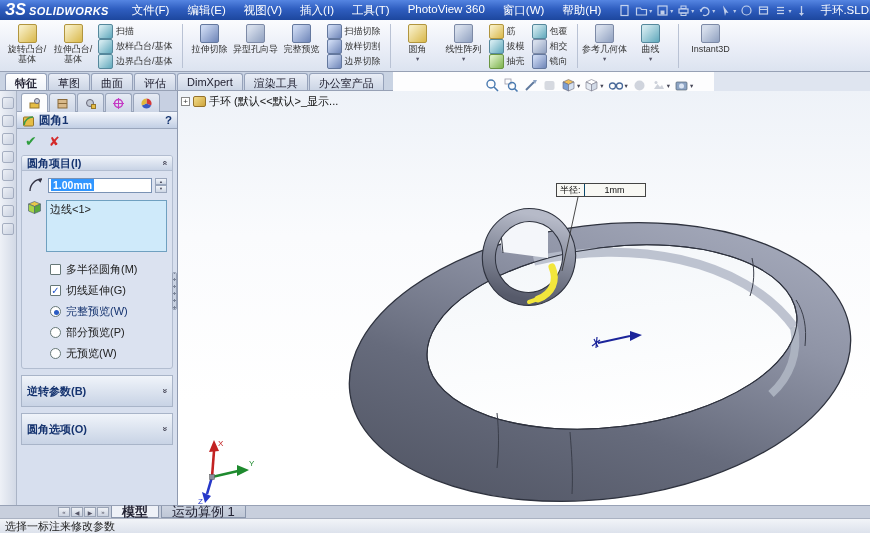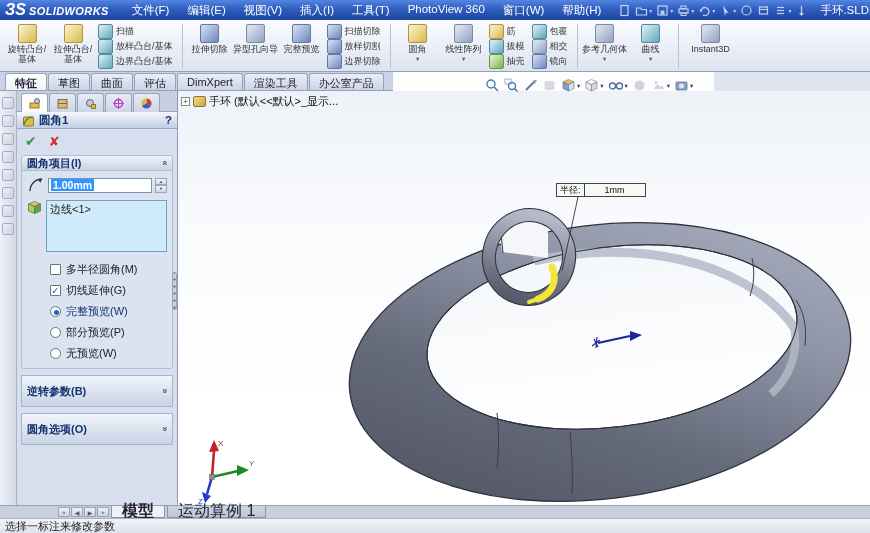--- a/index.html
+++ b/index.html
@@ -123,21 +123,21 @@
   .annotation .a-value { padding:0 20px; }
   .modelsvg { position:absolute; left:0; top:0; }
 
   
   .bottombar { position:absolute; left:0; top:505px; width:870px; height:13px; background:#c8cfdd;
     border-top:1px solid #98a2b6; display:flex; align-items:stretch; }
   .sheetnav { display:flex; align-items:center; gap:1px; margin-left:58px; }
   .snav { width:12px; height:10px; font-size:6px; color:#556; display:flex; align-items:center;
     justify-content:center; background:linear-gradient(180deg,#eef1f6,#ccd3e0);
     border:1px solid #9aa4b6; cursor:default; }
-  .sheettab { font-size:16px; color:#223; padding:0 10px; display:flex; align-items:center;
+  .sheettab { font-size:13px; color:#223; padding:0 10px; display:flex; align-items:center;
     background:linear-gradient(180deg,#cdd4e1,#bfc7d6); border:1px solid #8a96ac; border-top:none;
     margin-left:2px; cursor:default; white-space:nowrap; }
   .sheettab.active { background:#eef1f7; font-weight:bold; }
   .statusbar { position:absolute; left:0; top:518px; width:870px; height:15px;
     background:linear-gradient(180deg,#f2f4f8,#dde2ec); border-top:1px solid #aab2c2;
     font-size:11px; color:#222; display:flex; align-items:center; padding-left:5px; }
 </style>
 </head>
 <body>
 

